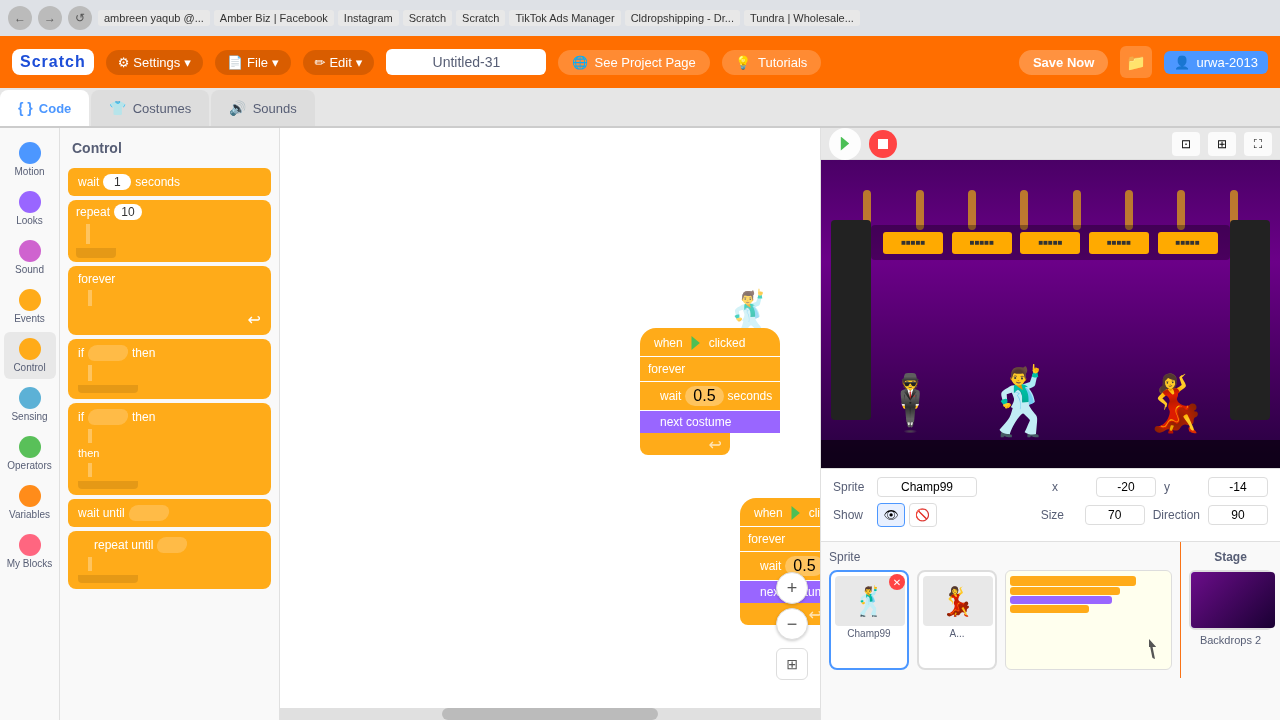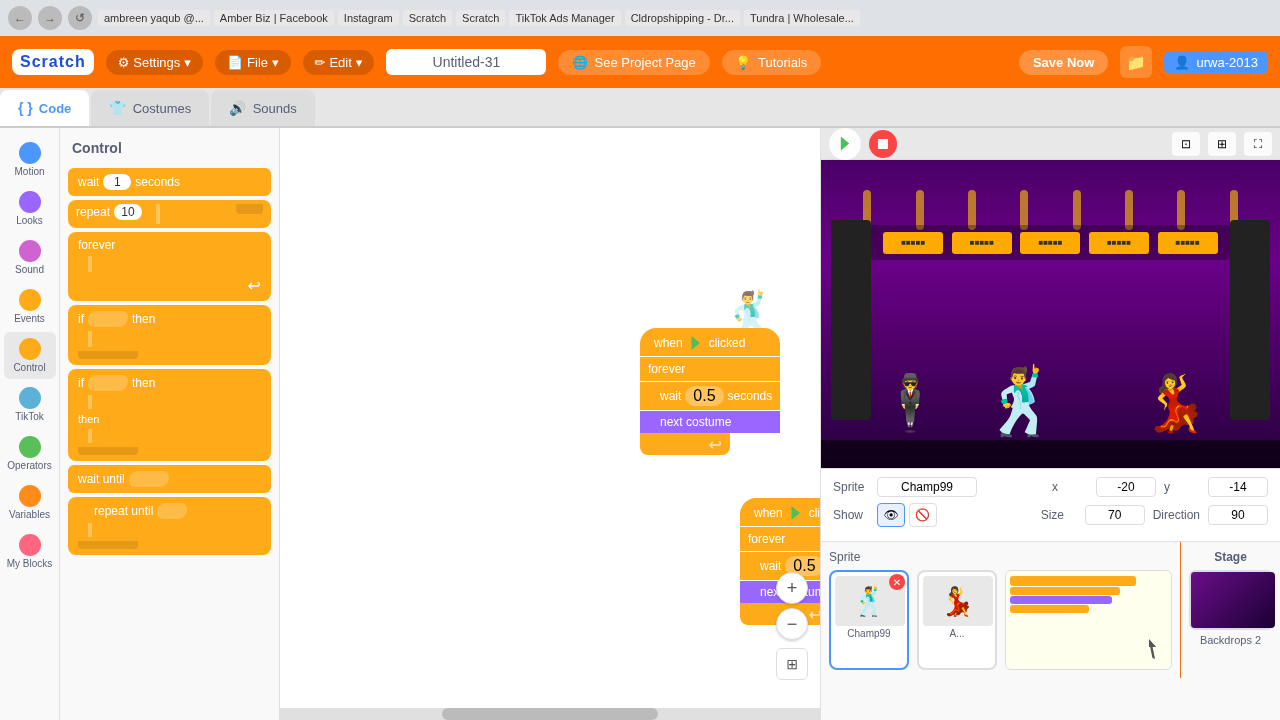--- a/index.html
+++ b/index.html
@@ -604,21 +604,21 @@
     <div class="category-item">
       <div class="category-dot" style="background:#ffab19;"></div>
       <span>Events</span>
     </div>
     <div class="category-item active">
       <div class="category-dot" style="background:#ffab19;"></div>
       <span>Control</span>
     </div>
     <div class="category-item">
       <div class="category-dot" style="background:#5cb1d6;"></div>
-      <span>TikTok</span>
+      <span>Sensing</span>
     </div>
     <div class="category-item">
       <div class="category-dot" style="background:#59c059;"></div>
       <span>Operators</span>
     </div>
     <div class="category-item">
       <div class="category-dot" style="background:#ff8c1a;"></div>
       <span>Variables</span>
     </div>
     <div class="category-item">
@@ -629,21 +629,21 @@
 
   <div class="blocks-panel">
     <div class="blocks-panel-title">Control</div>
 
     <div class="block block-orange">
       <span>wait</span>
       <span class="block-input">1</span>
       <span>seconds</span>
     </div>
 
-    <div class="block block-orange" style="flex-direction:row; align-items:flex-start; padding:4px 8px; border-radius:8px;">
+    <div class="block block-orange" style="flex-direction:column; align-items:flex-start; padding:4px 8px; border-radius:8px;">
       <div style="display:flex;align-items:center;gap:4px;">
         <span>repeat</span>
         <span class="block-input">10</span>
       </div>
       <div style="height:20px;width:60%;border-left:4px solid rgba(255,255,255,0.3);margin-left:10px;"></div>
       <div style="width:40px;height:10px;background:rgba(0,0,0,0.1);border-radius:0 0 4px 4px;"></div>
     </div>
 
     <div class="block block-orange" style="flex-direction:column; align-items:flex-start; border-radius:8px;">
       <span>forever</span>

